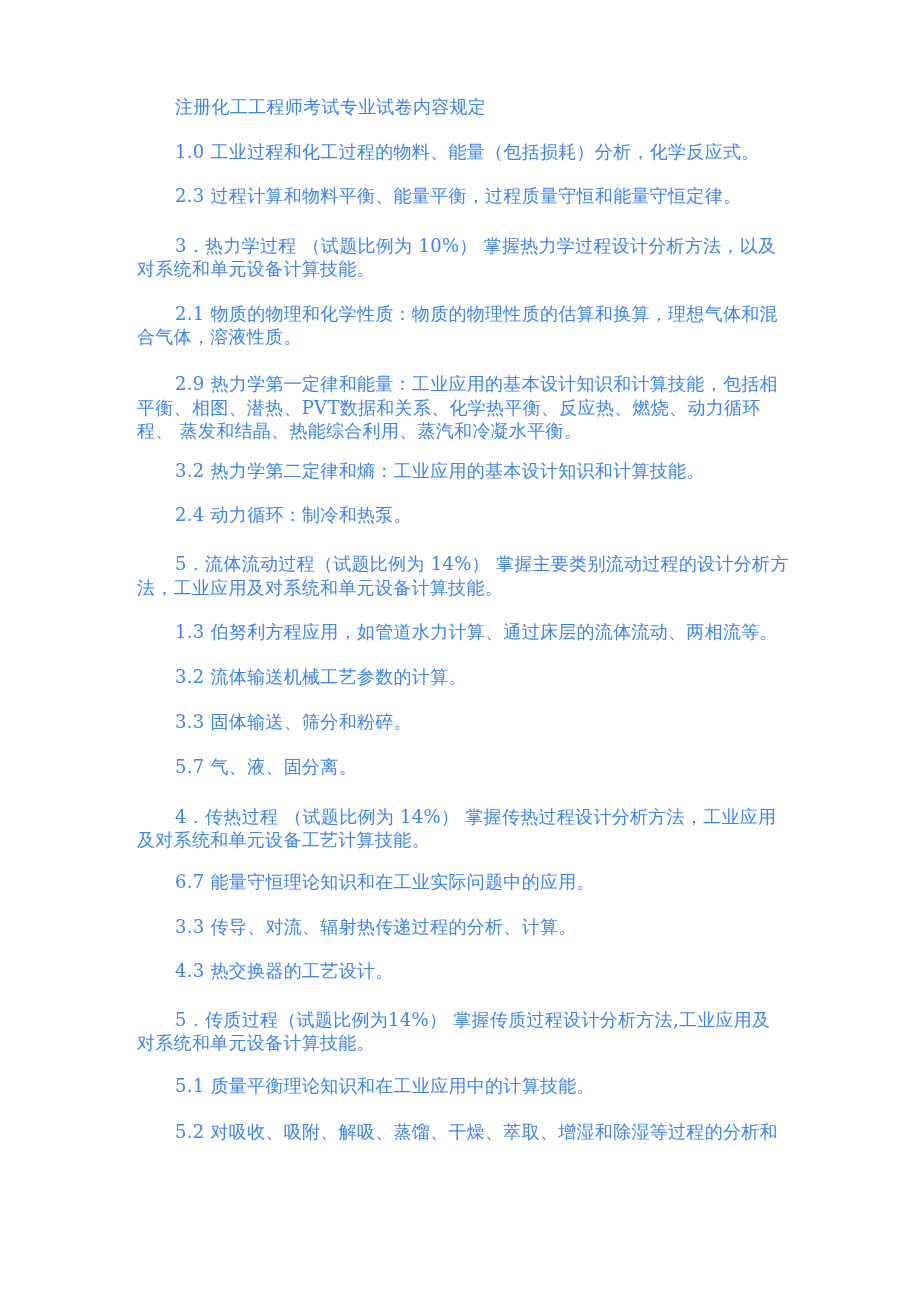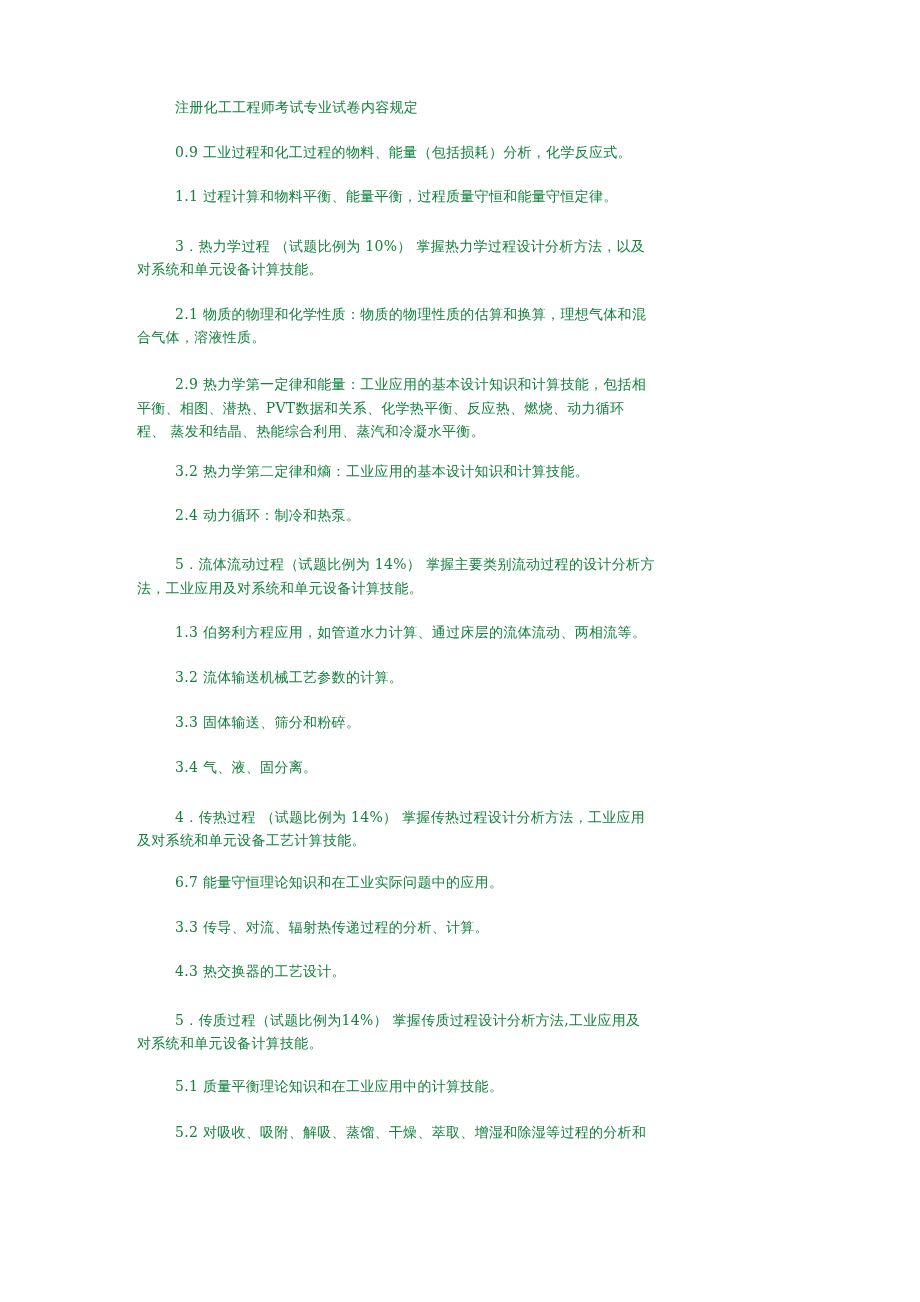--- a/index.html
+++ b/index.html
@@ -2,41 +2,41 @@
 <html><head>
 <meta charset="utf-8">
 <style>
   html, body { margin: 0; padding: 0; background: #ffffff; }
   body { width: 920px; height: 1302px; position: relative; overflow: hidden; }
   .page { position: absolute; left: 0; top: 0; width: 920px; height: 1302px; background: #ffffff; }
   .ln {
     position: absolute;
     white-space: nowrap;
     font-family: "DejaVu Serif", "Liberation Serif", serif;
-    font-size: 14px;
+    font-size: 18px;
     line-height: 24px;
-    color: #15803d;
+    color: #3b82f6;
     letter-spacing: 0.3px;
   }
   .ind { left: 175px; }
   .wrap { left: 137px; }
 </style>
 </head>
 <body>
 
 <div class="page">
 
   <div class="ln ind" style="top:95px">注册化工工程师考试专业试卷内容规定</div>
 
   <div>
-    <div class="ln ind" style="top:140px">0.9 工业过程和化工过程的物料、能量（包括损耗）分析，化学反应式。</div>
+    <div class="ln ind" style="top:140px">1.0 工业过程和化工过程的物料、能量（包括损耗）分析，化学反应式。</div>
   </div>
 
   <div>
-    <div class="ln ind" style="top:184px">1.1 过程计算和物料平衡、能量平衡，过程质量守恒和能量守恒定律。</div>
+    <div class="ln ind" style="top:184px">2.3 过程计算和物料平衡、能量平衡，过程质量守恒和能量守恒定律。</div>
   </div>
 
   <div>
     <div class="ln ind" style="top:234px">3．热力学过程 （试题比例为 10%） 掌握热力学过程设计分析方法，以及</div>
     <div class="ln wrap" style="top:257px">对系统和单元设备计算技能。</div>
   </div>
 
   <div>
     <div class="ln ind" style="top:302px">2.1 物质的物理和化学性质：物质的物理性质的估算和换算，理想气体和混</div>
     <div class="ln wrap" style="top:325px">合气体，溶液性质。</div>
@@ -67,21 +67,21 @@
 
   <div>
     <div class="ln ind" style="top:665px">3.2 流体输送机械工艺参数的计算。</div>
   </div>
 
   <div>
     <div class="ln ind" style="top:710px">3.3 固体输送、筛分和粉碎。</div>
   </div>
 
   <div>
-    <div class="ln ind" style="top:755px">3.4 气、液、固分离。</div>
+    <div class="ln ind" style="top:755px">5.7 气、液、固分离。</div>
   </div>
 
   <div>
     <div class="ln ind" style="top:805px">4．传热过程 （试题比例为 14%） 掌握传热过程设计分析方法，工业应用</div>
     <div class="ln wrap" style="top:828px">及对系统和单元设备工艺计算技能。</div>
   </div>
 
   <div>
     <div class="ln ind" style="top:870px">6.7 能量守恒理论知识和在工业实际问题中的应用。</div>
   </div>

